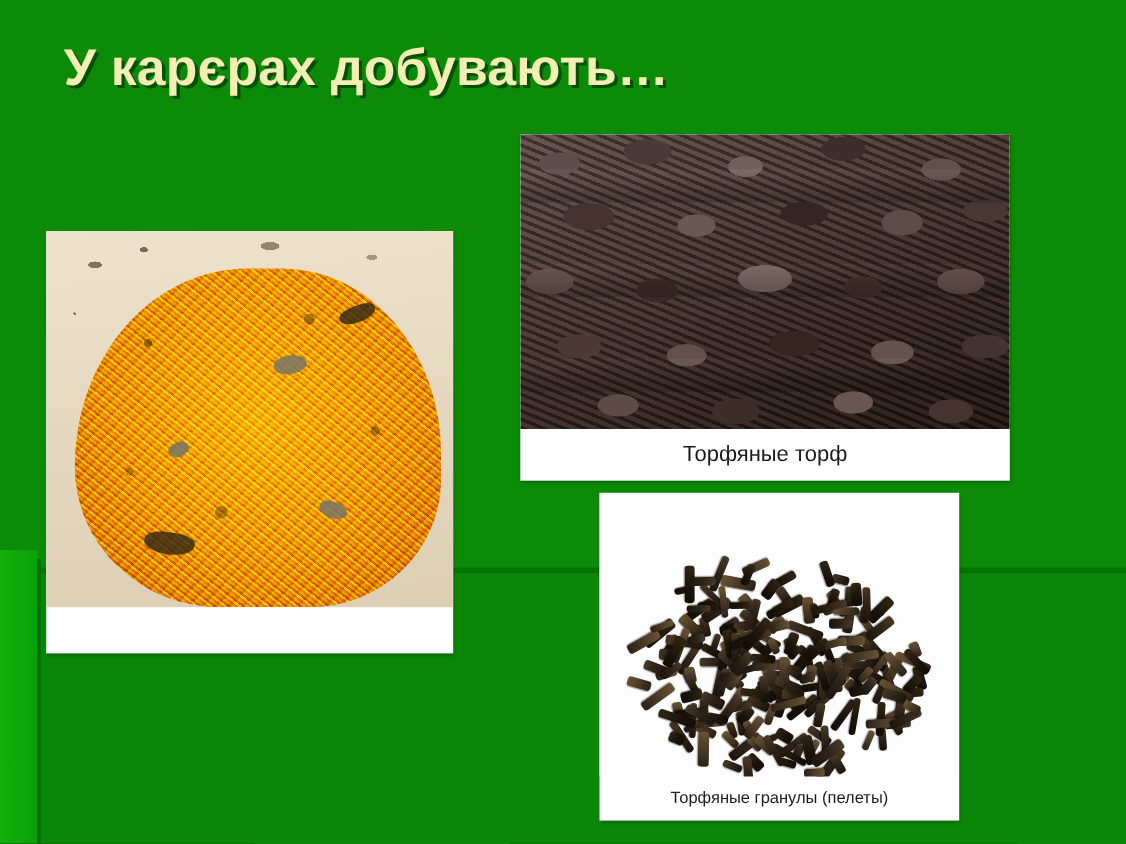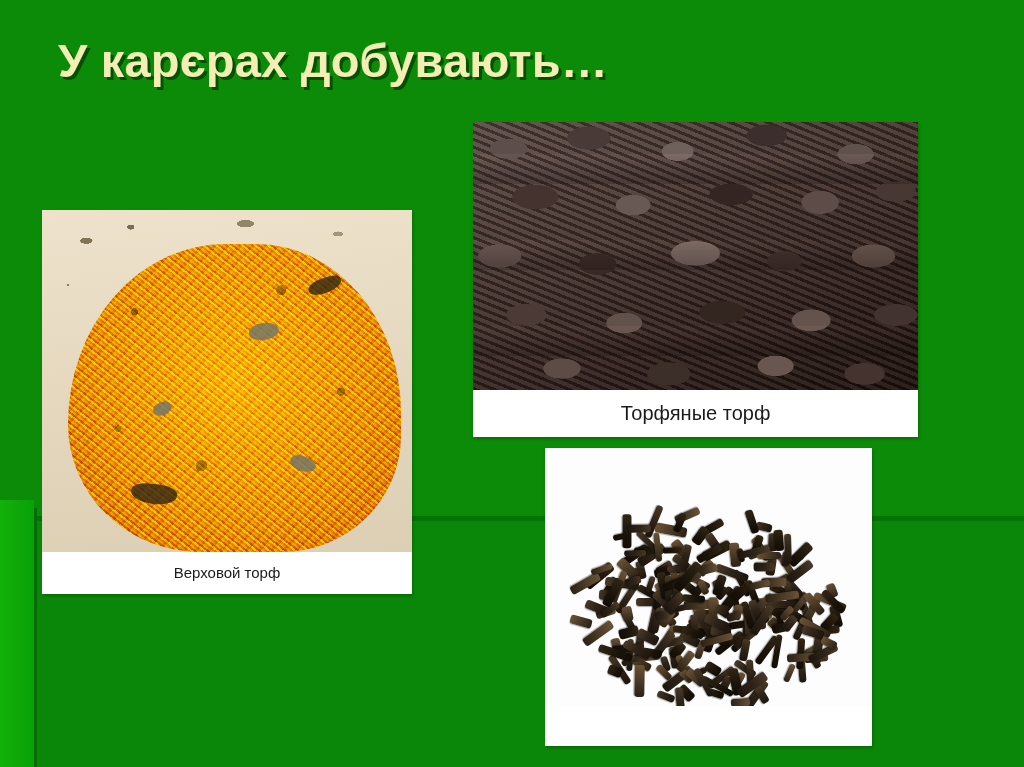--- a/index.html
+++ b/index.html
@@ -259,21 +259,20 @@
   <div class="pic shadow-soft" id="pic-upland">
     <div class="photo">
       <div class="moss-bg"></div>
       <div class="moss-pile"></div>
       <div class="moss-grey-1"></div>
       <div class="moss-grey-2"></div>
       <div class="moss-grey-3"></div>
       <div class="moss-dark-1"></div>
       <div class="moss-dark-2"></div>
     </div>
-    <div class="cap">Верховой торф</div>
   </div>
 
   <div class="pic shadow-soft" id="pic-lowland">
     <div class="photo">
       <div class="clods"></div>
       <div class="clods-band b1"></div>
       <div class="clods-band b2"></div>
       <div class="clods-band b3"></div>
     </div>
     <div class="cap">Торфяные торф</div>
@@ -507,15 +506,16 @@
           <div class="pellet dk" style="left: 136.739px; top: 147.042px; width: 22.8588px; height: 7.20114px; transform: rotate(4.65074deg);"></div>
           <div class="pellet" style="left: 76.8339px; top: 197.853px; width: 29.3058px; height: 8.27229px; transform: rotate(28.41deg);"></div>
           <div class="pellet lt" style="left: 154.999px; top: 188.711px; width: 33.2535px; height: 6.56081px; transform: rotate(165.261deg);"></div>
           <div class="pellet dk" style="left: 194.97px; top: 70.0025px; width: 24.4623px; height: 7.54753px; transform: rotate(71.3432deg);"></div>
           <div class="pellet dk" style="left: 222.691px; top: 88.1533px; width: 21.4174px; height: 9.31944px; transform: rotate(85.0563deg);"></div>
           <div class="pellet" style="left: 228.409px; top: 96.7644px; width: 29.5793px; height: 7.319px; transform: rotate(88.2932deg);"></div>
           <div class="pellet" style="left: 169.95px; top: 156.964px; width: 13.8968px; height: 8.57417px; transform: rotate(9.28905deg);"></div>
           <div class="pellet" style="left: 122.452px; top: 117.759px; width: 20.2874px; height: 6.08081px; transform: rotate(0.448213deg);"></div>
         </div>
     </div>
+    <div class="cap">Торфяные гранулы (пелеты)</div>
   </div>
 
 </div>
 
 </body></html>

